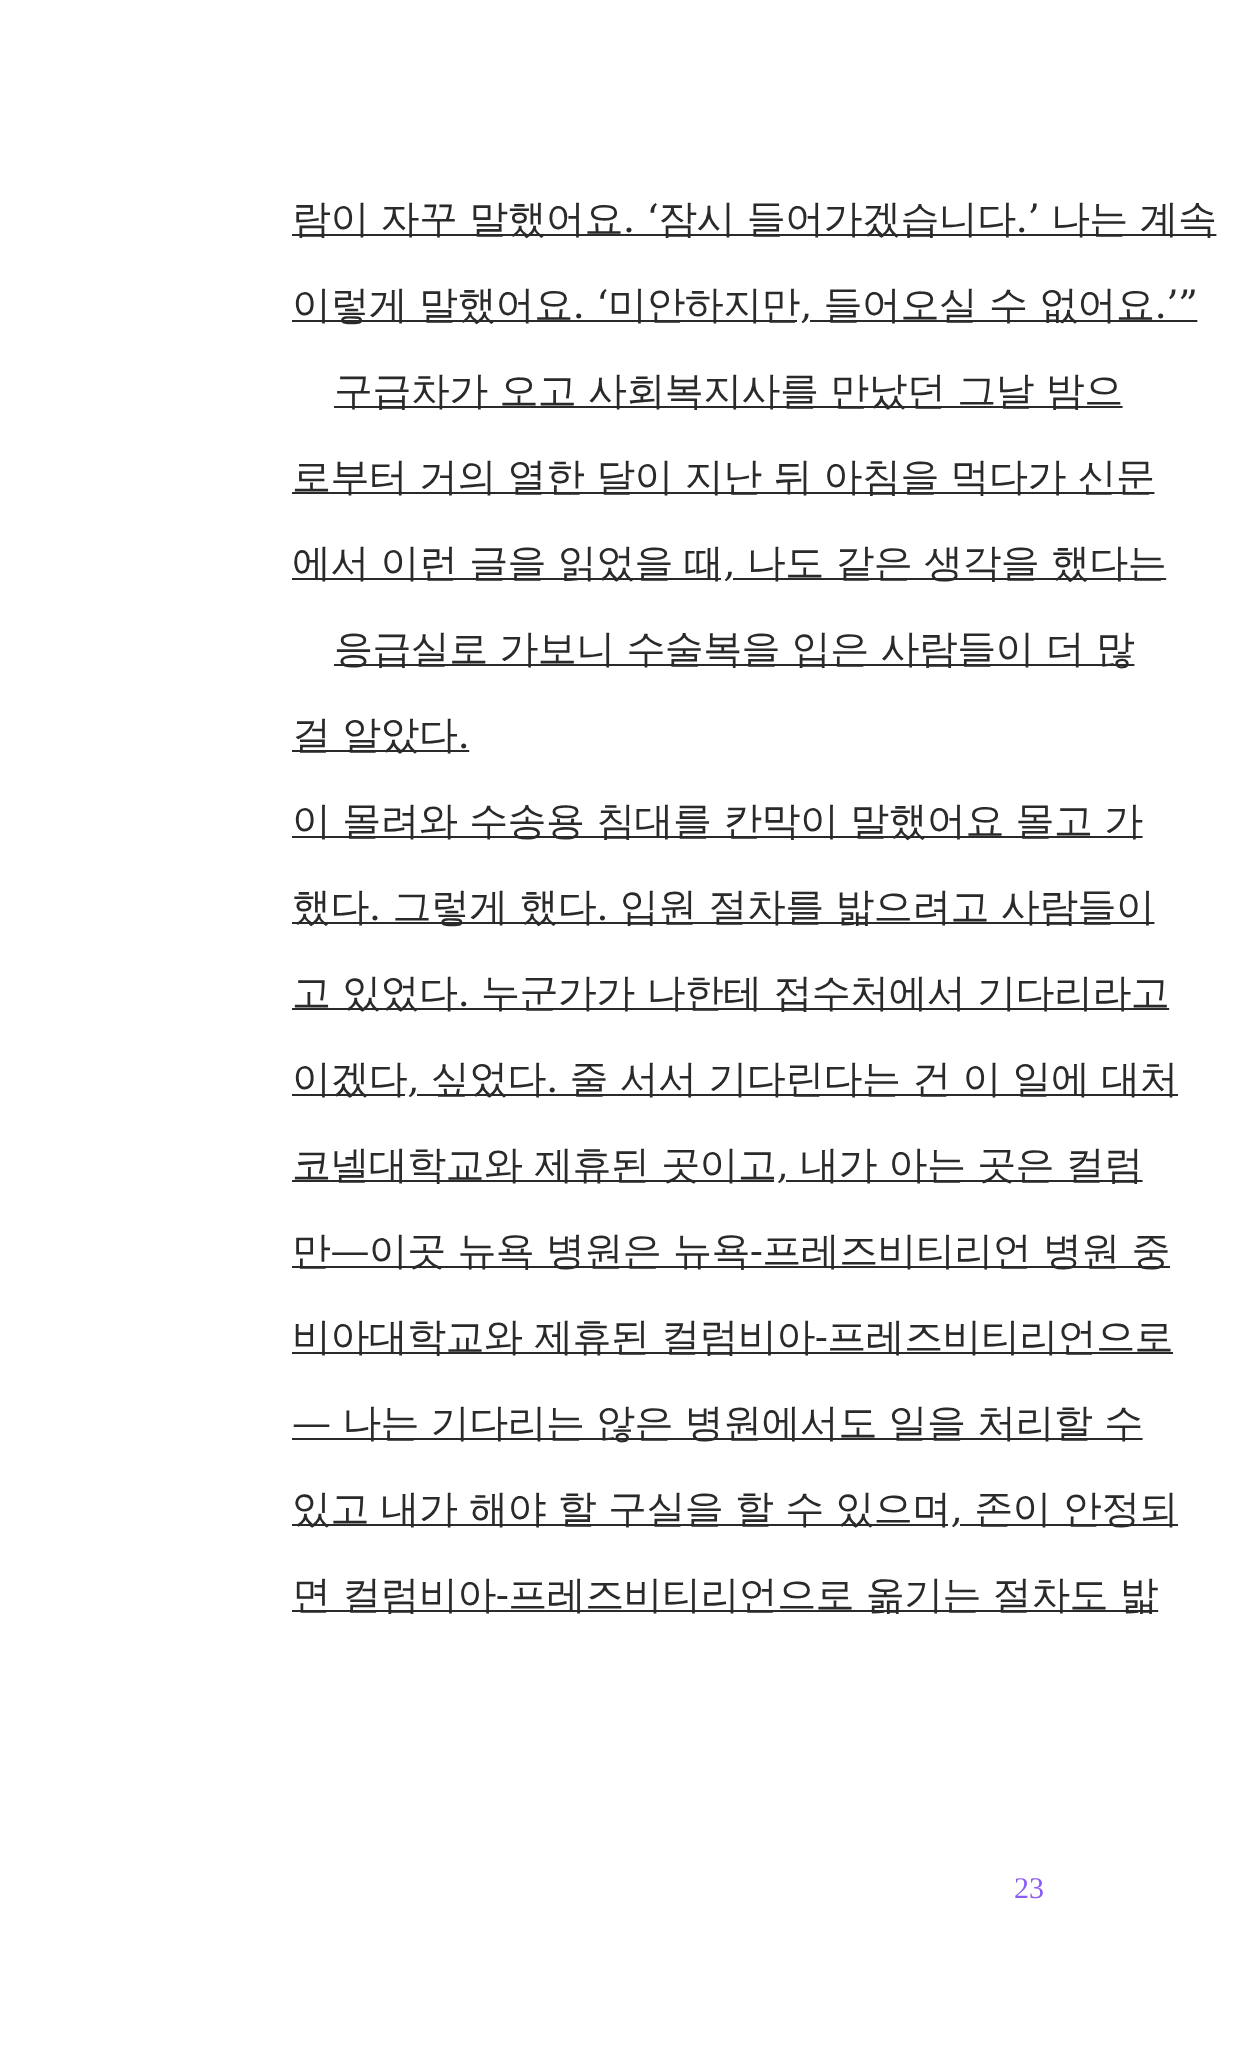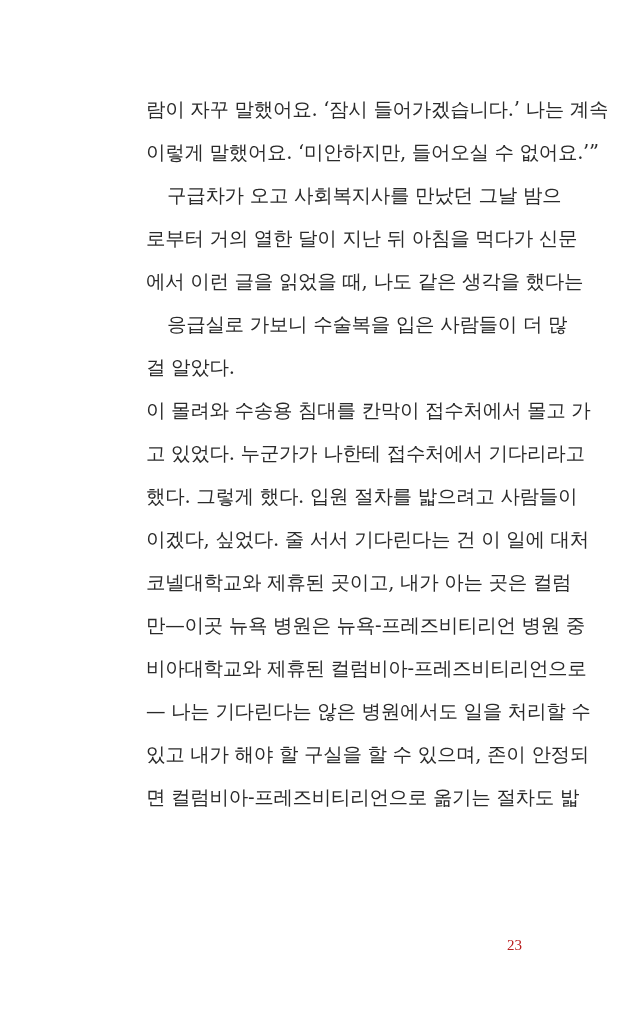--- a/index.html
+++ b/index.html
@@ -22,52 +22,53 @@
     width: 384px;
   }
   .line {
     height: 43px;
     line-height: 43px;
     font-size: 19.5px;
     white-space: nowrap;
     text-align: justify;
     text-align-last: justify;
     letter-spacing: -0.3px;
+    text-decoration: underline;
   }
   .line.indent {
     padding-left: 21px;
   }
   .line.last {
     text-align-last: left;
   }
   .page-number {
     position: absolute;
     left: 507px;
     top: 937px;
     font-family: "Liberation Serif", "DejaVu Serif", serif;
     font-size: 15px;
-    color: #b91c1c;
+    color: #8b5cf6;
   }
 </style>
 </head>
 <body>
 
 <div class="page">
   <div class="line">람이 자꾸 말했어요. ‘잠시 들어가겠습니다.’ 나는 계속</div>
   <div class="line last">이렇게 말했어요. ‘미안하지만, 들어오실 수 없어요.’”</div>
   <div class="line indent">구급차가 오고 사회복지사를 만났던 그날 밤으</div>
   <div class="line">로부터 거의 열한 달이 지난 뒤 아침을 먹다가 신문</div>
   <div class="line">에서 이런 글을 읽었을 때, 나도 같은 생각을 했다는</div>
   <div class="line indent">응급실로 가보니 수술복을 입은 사람들이 더 많</div>
   <div class="line last">걸 알았다.</div>
-  <div class="line">이 몰려와 수송용 침대를 칸막이 접수처에서 몰고 가</div>
+  <div class="line">이 몰려와 수송용 침대를 칸막이 말했어요 몰고 가</div>
+  <div class="line">했다. 그렇게 했다. 입원 절차를 밟으려고 사람들이</div>
   <div class="line">고 있었다. 누군가가 나한테 접수처에서 기다리라고</div>
-  <div class="line">했다. 그렇게 했다. 입원 절차를 밟으려고 사람들이</div>
   <div class="line">이겠다, 싶었다. 줄 서서 기다린다는 건 이 일에 대처</div>
   <div class="line">코넬대학교와 제휴된 곳이고, 내가 아는 곳은 컬럼</div>
   <div class="line">만—이곳 뉴욕 병원은 뉴욕-프레즈비티리언 병원 중</div>
   <div class="line">비아대학교와 제휴된 컬럼비아-프레즈비티리언으로</div>
-  <div class="line">— 나는 기다린다는 않은 병원에서도 일을 처리할 수</div>
+  <div class="line">— 나는 기다리는 않은 병원에서도 일을 처리할 수</div>
   <div class="line">있고 내가 해야 할 구실을 할 수 있으며, 존이 안정되</div>
   <div class="line">면 컬럼비아-프레즈비티리언으로 옮기는 절차도 밟</div>
 </div>
 
 <div class="page-number">23</div>
 
 </body></html>

